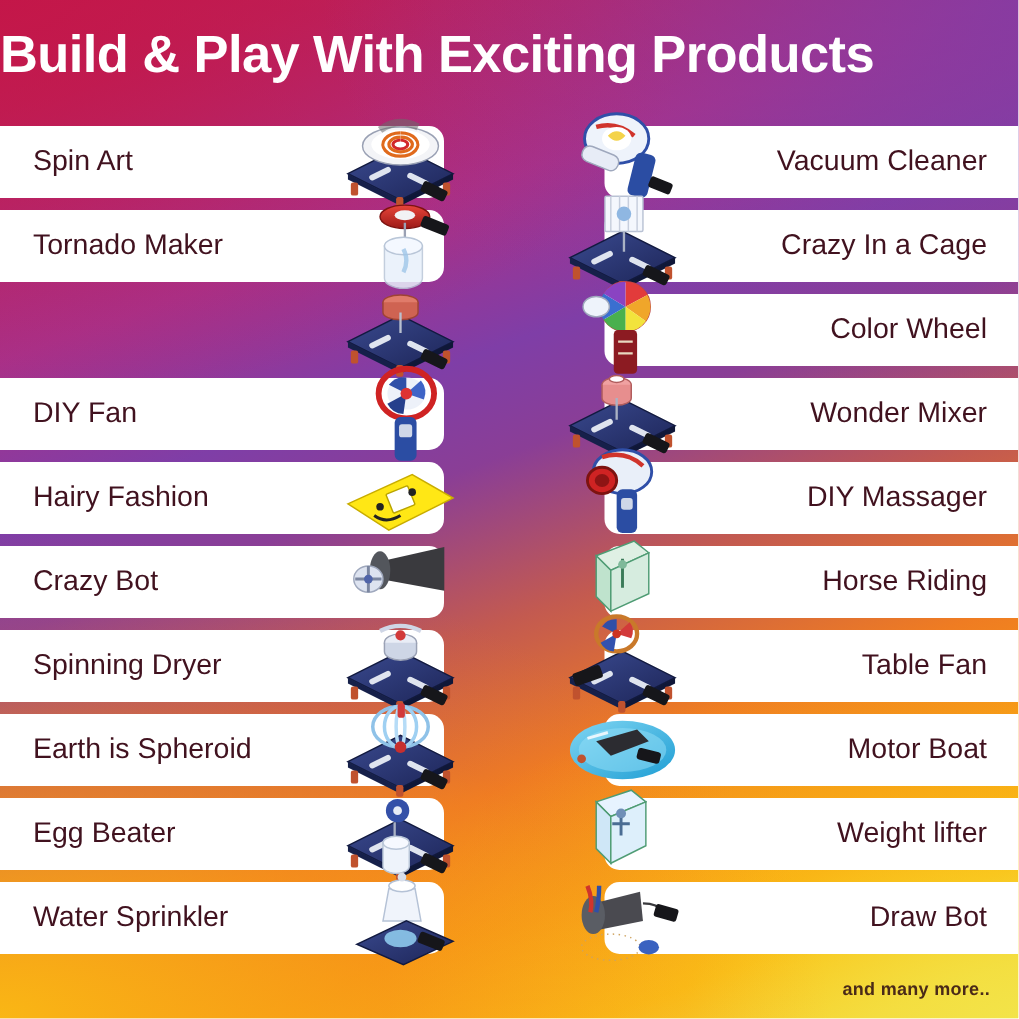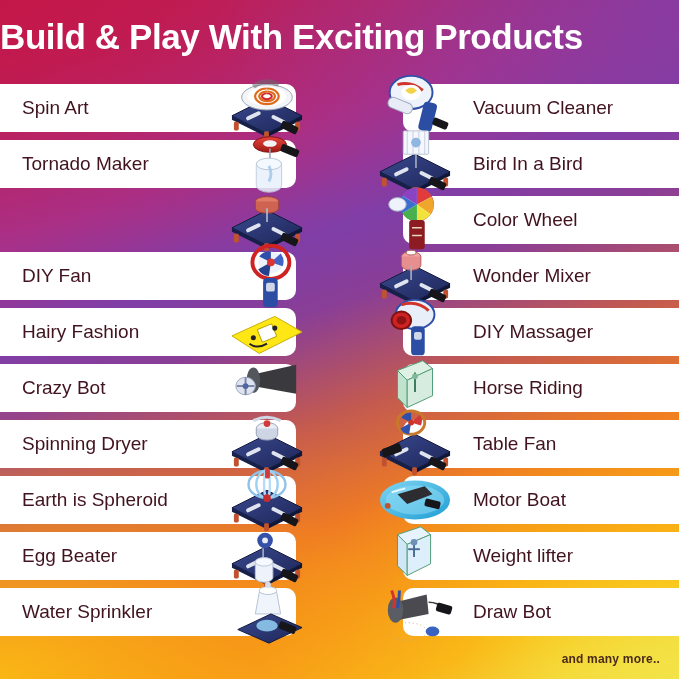--- a/index.html
+++ b/index.html
@@ -92,20 +92,21 @@
     padding-left: 22px;
     padding-right: 86px;
     justify-content: flex-start;
   }
   .pill-right {
     right: 0;
     width: 276px;
     border-radius: 10px 0 0 10px;
     padding-right: 21px;
     padding-left: 70px;
+    justify-content: flex-end;
   }
 
   .pill-label {
     font-size: 19px;
     color: #41121f;
     line-height: 22px;
     white-space: nowrap;
     font-weight: normal;
   }
 
@@ -181,21 +182,21 @@
             <ellipse cx="47" cy="18" rx="17" ry="8" fill="url(#gRed)" stroke="#7d1310"></ellipse>
             <ellipse cx="47" cy="17" rx="7" ry="3.4" fill="#f2f2f4"></ellipse>
             <rect x="58" y="20" width="19" height="8" rx="2" fill="#16161a" transform="rotate(22 67 24)"></rect>
             <path d="M47 22 L47 38" stroke="#9aa1b4" stroke-width="1.6"></path>
             <path d="M33 38 h26 v22 a13 7 0 0 1 -26 0 z" fill="#e8f0fb" opacity=".85" stroke="#b9c6d8"></path>
             <ellipse cx="46" cy="38" rx="13" ry="6" fill="#f4f8ff" stroke="#b9c6d8"></ellipse>
             <path d="M46 40 q4 8 0 16" stroke="#9fc6e8" stroke-width="3" fill="none" opacity=".8"></path>
           </svg>
         </div>
         <div class="pill pill-right">
-          <span class="pill-label">Bird In a Bird</span>
+          <span class="pill-label">Crazy In a Cage</span>
         </div>
         <div class="thumb thumb-right">
           <svg viewBox="0 0 88 76">
             <use href="#ico-board"></use>
             <rect x="32" y="4" width="26" height="24" rx="1" fill="#f4f7fd" stroke="#b9c2d4"></rect>
             <path d="M36 4 v24 M42 4 v24 M48 4 v24 M54 4 v24" stroke="#c7cedd"></path>
             <circle cx="45" cy="16" r="5" fill="#8fb7e2"></circle>
             <path d="M45 28 L45 42" stroke="#aab2c4" stroke-width="1.6"></path>
           </svg>
         </div>

